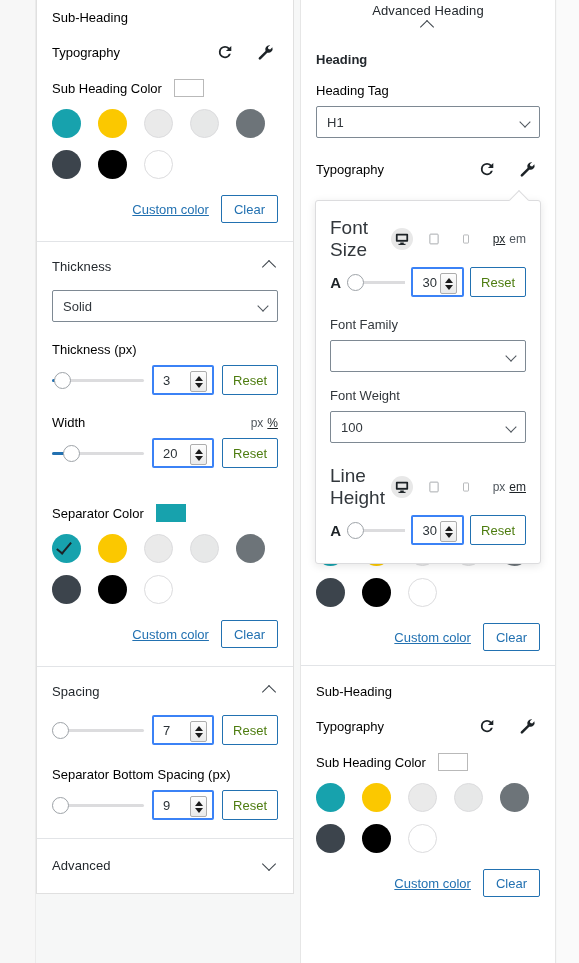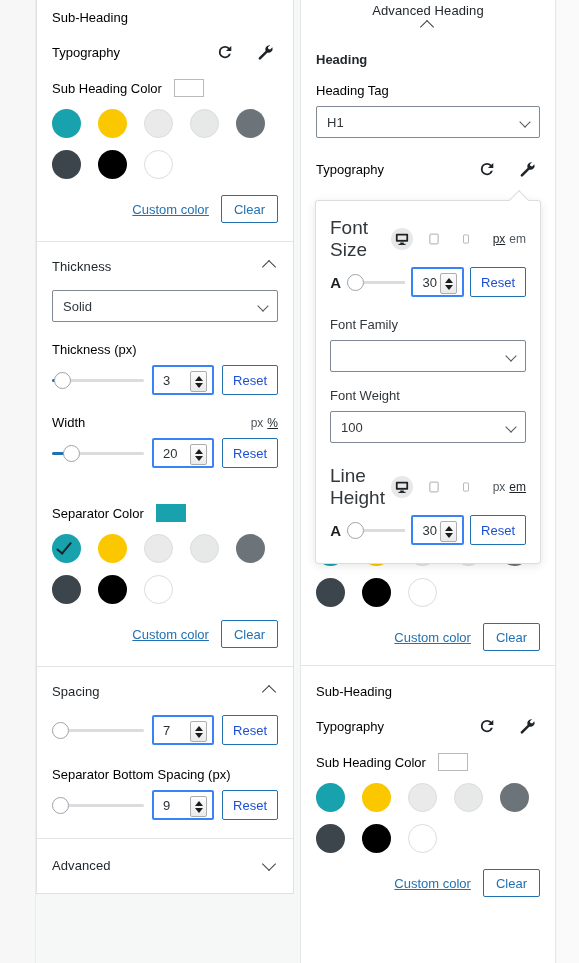--- a/index.html
+++ b/index.html
@@ -117,21 +117,21 @@
     width: 17px; height: 21px;
     background: linear-gradient(#fdfdfd,#eaeaea);
     border: 1px solid #adadad; border-radius: 2px;
     display: flex; flex-direction: column; align-items: center; justify-content: center; gap: 2px;
   }
   .spin i { display:block; width:0; height:0; }
   .spin .up { border-left: 4px solid transparent; border-right: 4px solid transparent; border-bottom: 5px solid #1c1c1c; }
   .spin .dn { border-left: 4px solid transparent; border-right: 4px solid transparent; border-top: 5px solid #1c1c1c; }
   .btn-reset {
     height: 30px; padding: 0 10px;
-    border: 1px solid #2271b1; background: #fff; color: #1d4ed8;
+    border: 1px solid #2271b1; background: #fff; color: #4d7c0f;
     font-size: 13px; border-radius: 2px; cursor: pointer;
     display: flex; align-items: center;
     font-family: "Liberation Sans", sans-serif;
   }
 
   
   .units { font-size: 12px; color: #50575e; }
   .units span { cursor: pointer; margin-left: 4px; }
   .units span.active { color: #1d2327; text-decoration: underline; }
 

